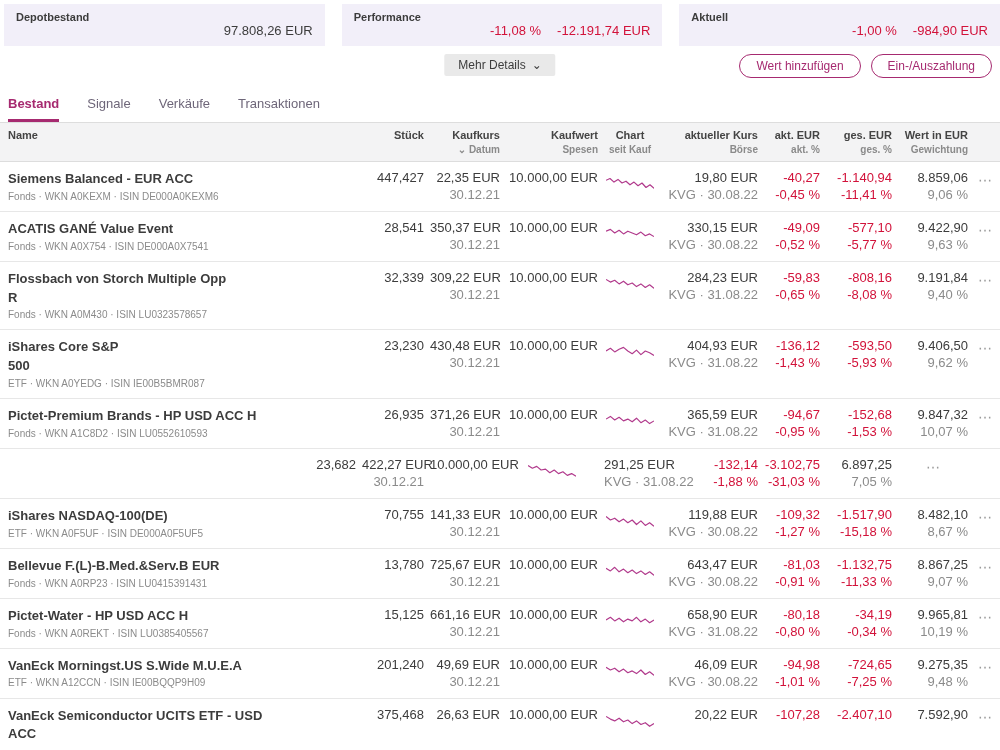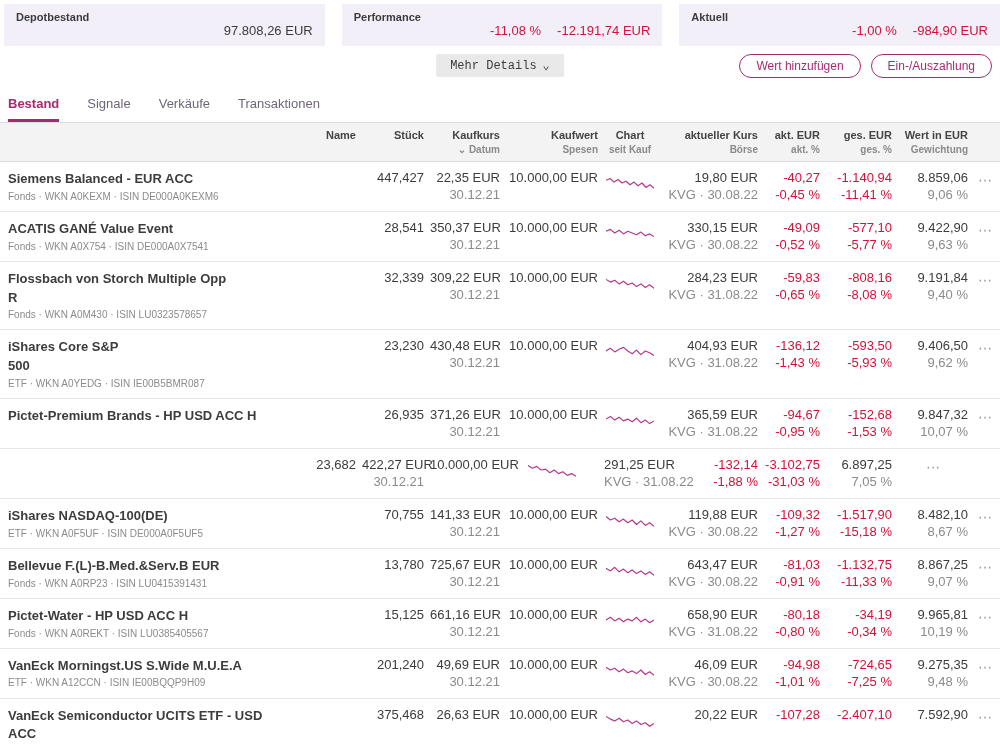--- a/index.html
+++ b/index.html
@@ -16,21 +16,21 @@
     min-height:40px; display:flex; flex-direction:column; justify-content:space-between;
   }
   .card-label { font-size:11px; font-weight:bold; color:#3c3c3c; }
   .card-values { display:flex; justify-content:flex-end; gap:16px; font-size:13px; }
   .red { color:#d2123a; }
   
   .controls { position:relative; height:30px; margin-top:4px; }
   .more-details {
     position:absolute; left:50%; transform:translateX(-50%); top:0;
     background:#e9e9e9; border:none; border-radius:2px;
-    font-family:Liberation Mono, monospace; font-size:12px; color:#3c3c3c;
+    font-family:Liberation Sans, sans-serif; font-size:12px; color:#3c3c3c;
     padding:4px 14px; cursor:pointer; display:flex; align-items:center; gap:6px;
   }
   .action-pills { position:absolute; right:8px; top:0; display:flex; gap:10px; }
   .pill {
     border:1px solid #a62a70; color:#a62a70; background:#fff;
     border-radius:14px; font-family:inherit; font-size:12px;
     padding:4px 16px; cursor:pointer;
   }
   
   .tabs { display:flex; gap:28px; padding:12px 8px 0; }
@@ -40,21 +40,21 @@
   .grid {
     display:grid;
     grid-template-columns: minmax(0,1fr) 62px 70px 92px 52px 96px 56px 66px 70px 22px;
     column-gap:6px; align-items:start;
     padding:0 4px 0 8px;
   }
   .thead {
     background:#f3f3f4; border-top:1px solid #ddd; border-bottom:1px solid #ddd;
     padding-top:6px; padding-bottom:6px;
   }
-  .th { font-size:11px; font-weight:bold; color:#444;text-align:right; }
+  .th { font-size:11px; font-weight:bold; color:#444; }
   .th .hsub { font-size:10px; font-weight:bold; color:#8a8a8a; margin-top:3px; }
   .al-r { text-align:right; }
   .al-c { text-align:center; }
   .trow { border-bottom:1px solid #e7e7e7; padding-top:8px; padding-bottom:9px; }
   .fund-name { font-weight:bold; font-size:13px; line-height:1.45; white-space:pre-line; }
   .fund-meta { font-size:10px; color:#8b8b8b; margin-top:2px; }
   .v { font-size:13px; line-height:1.3; white-space:nowrap; }
   .sub { font-size:13px; color:#8b8b8b; margin-top:0; white-space:nowrap; }
   .sub.red { color:#d2123a; }
   .v.red { color:#d2123a; }
@@ -302,20 +302,21 @@
       <div class="sub">9,62 %</div>
     </div>
     <div class="menu-btn">
       <span>⋯</span>
     </div>
   </div>
 
   <div class="grid trow">
     <div>
       <div class="fund-name">Pictet-Premium Brands - HP USD ACC H</div>
+      <div class="fund-meta">Fonds · WKN A1C8D2 · ISIN LU0552610593</div>
     </div>
     <div class="al-r">
       <div class="v">26,935</div>
     </div>
     <div class="al-r">
       <div class="v">371,26 EUR</div>
       <div class="sub">30.12.21</div>
     </div>
     <div class="al-r">
       <div class="v">10.000,00 EUR</div>

